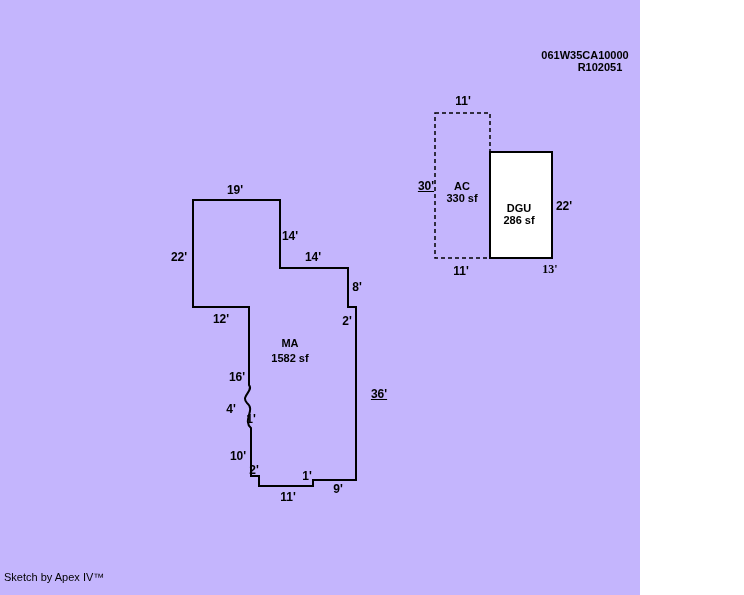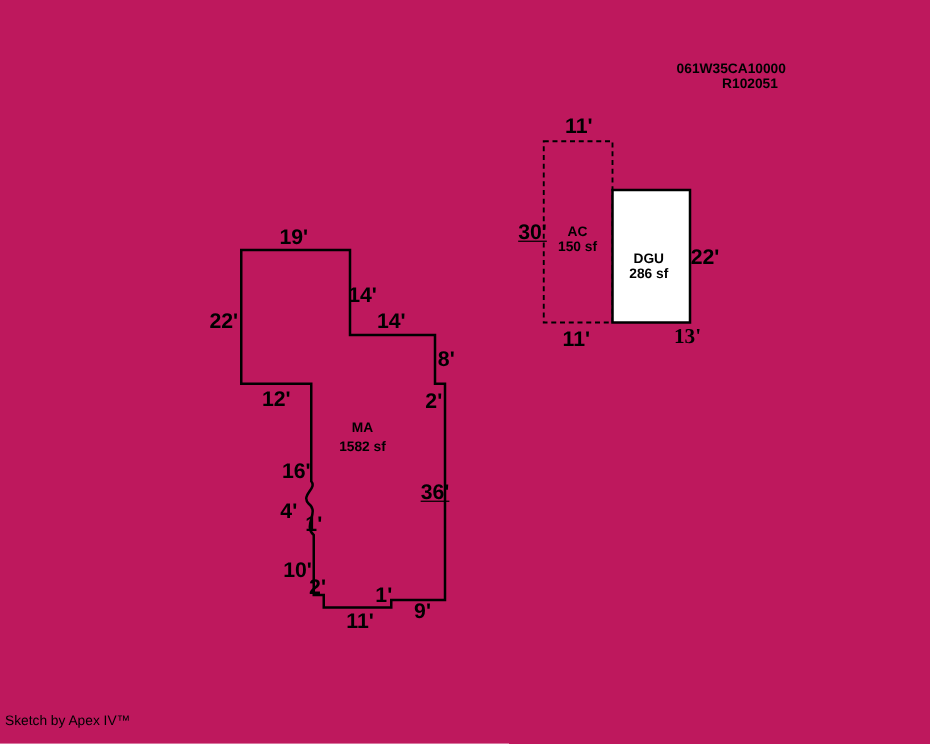--- a/index.html
+++ b/index.html
@@ -2,36 +2,36 @@
 <html><head>
 <meta charset="utf-8">
 <style>
   html, body {
     margin: 0;
     padding: 0;
     background: #ffffff;
   }
   #sketch-page {
     position: relative;
-    width: 744px;
+    width: 640px;
     height: 595px;
-    background: #be185d;
+    background: #c4b5fd;
     overflow: hidden;
     font-family: "Liberation Sans", sans-serif;
     color: #000000;
   }
   svg.shape-layer {
     position: absolute;
     left: 0;
     top: 0;
   }
   .dim-label {
     position: absolute;
     transform: translate(-50%, -50%);
-    font-size: 17px;
+    font-size: 12px;
     font-weight: bold;
     white-space: nowrap;
     line-height: 1;
   }
   .area-label {
     position: absolute;
     transform: translate(-50%, -50%);
     font-size: 11px;
     font-weight: bold;
     white-space: nowrap;
@@ -86,33 +86,33 @@
     <rect x="490" y="152" width="62" height="106" fill="#ffffff" stroke="#000000" stroke-width="2"></rect>
   </svg>
 
   <div class="header-line" style="left:585px; top:50px;">061W35CA10000</div>
   <div class="header-line" style="left:588px; top:62px;padding-left:24px;">R102051</div>
 
   <div class="area-label" style="left:290px; top:343px;">MA</div>
   <div class="area-label" style="left:290px; top:358px;">1582 sf</div>
 
   <div class="area-label" style="left:462px; top:186px;">AC</div>
-  <div class="area-label" style="left:462px; top:198px;">150 sf</div>
+  <div class="area-label" style="left:462px; top:198px;">330 sf</div>
 
   <div class="area-label" style="left:519px; top:208px;">DGU</div>
   <div class="area-label" style="left:519px; top:220px;">286 sf</div>
 
   <div id="labels-layer">
       <span class="dim-label" style="left: 235px; top: 190px;">19'</span>
       <span class="dim-label" style="left: 179px; top: 257px;">22'</span>
       <span class="dim-label" style="left: 290px; top: 236px;">14'</span>
       <span class="dim-label" style="left: 313px; top: 257px;">14'</span>
       <span class="dim-label" style="left: 357px; top: 287px;">8'</span>
       <span class="dim-label" style="left: 347px; top: 321px;">2'</span>
-      <span class="dim-label" style="left: 348px; top: 394px; text-decoration: underline;">36'</span>
+      <span class="dim-label" style="left: 379px; top: 394px; text-decoration: underline;">36'</span>
       <span class="dim-label" style="left: 221px; top: 319px;">12'</span>
       <span class="dim-label" style="left: 237px; top: 349px; margin-top: 28px;">16'</span>
       <span class="dim-label" style="left: 231px; top: 409px;">4'</span>
       <span class="dim-label" style="left: 251px; top: 419px;">1'</span>
       <span class="dim-label" style="left: 238px; top: 456px;">10'</span>
       <span class="dim-label" style="left: 254px; top: 470px;">2'</span>
       <span class="dim-label" style="left: 307px; top: 476px;">1'</span>
       <span class="dim-label" style="left: 288px; top: 497px;">11'</span>
       <span class="dim-label" style="left: 338px; top: 489px;">9'</span>
       <span class="dim-label" style="left: 463px; top: 101px;">11'</span>

